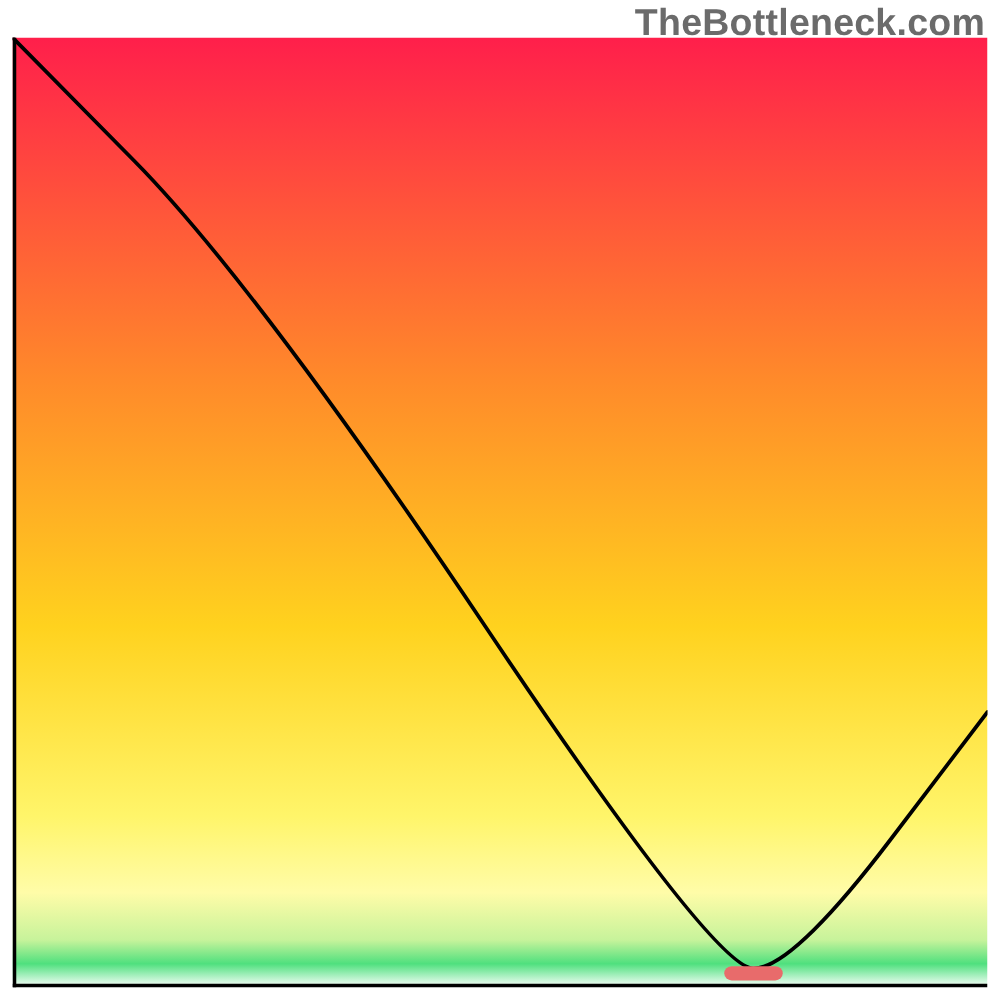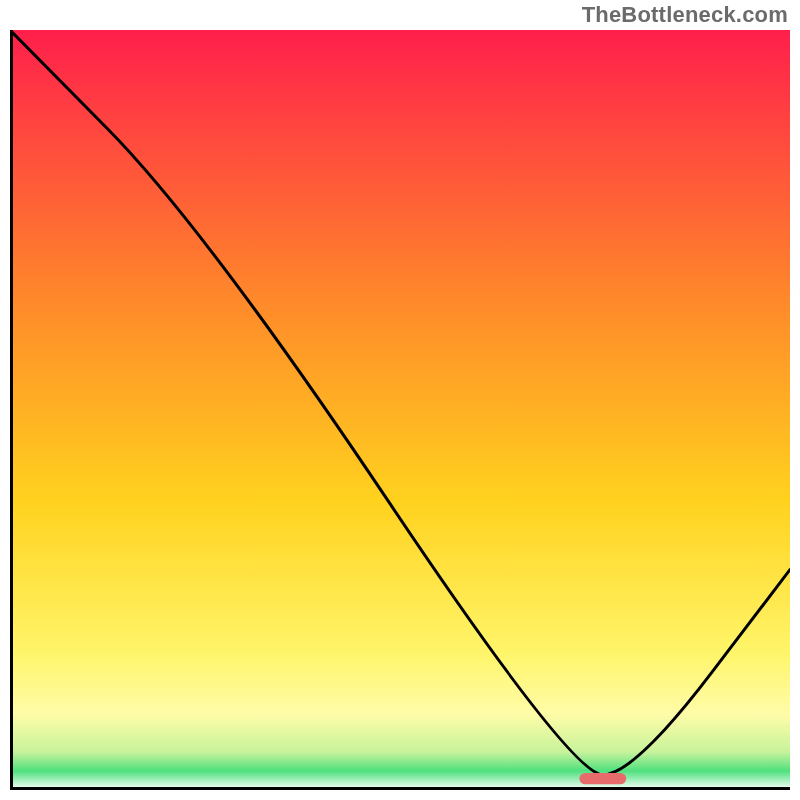--- a/index.html
+++ b/index.html
@@ -7,21 +7,21 @@
     width: 800px;
     height: 800px;
     background: #ffffff;
     position: relative;
     font-family: Arial, Helvetica, sans-serif;
   }
   .watermark {
     position: absolute;
     top: 2px;
     right: 12px;
-    font-size: 22px;
+    font-size: 30px;
     font-weight: 600;
     color: #6b6b6b;
     letter-spacing: 0.2px;
   }
   .chart-wrap {
     position: absolute;
     left: 10px;
     top: 30px;
     width: 780px;
     height: 760px;

